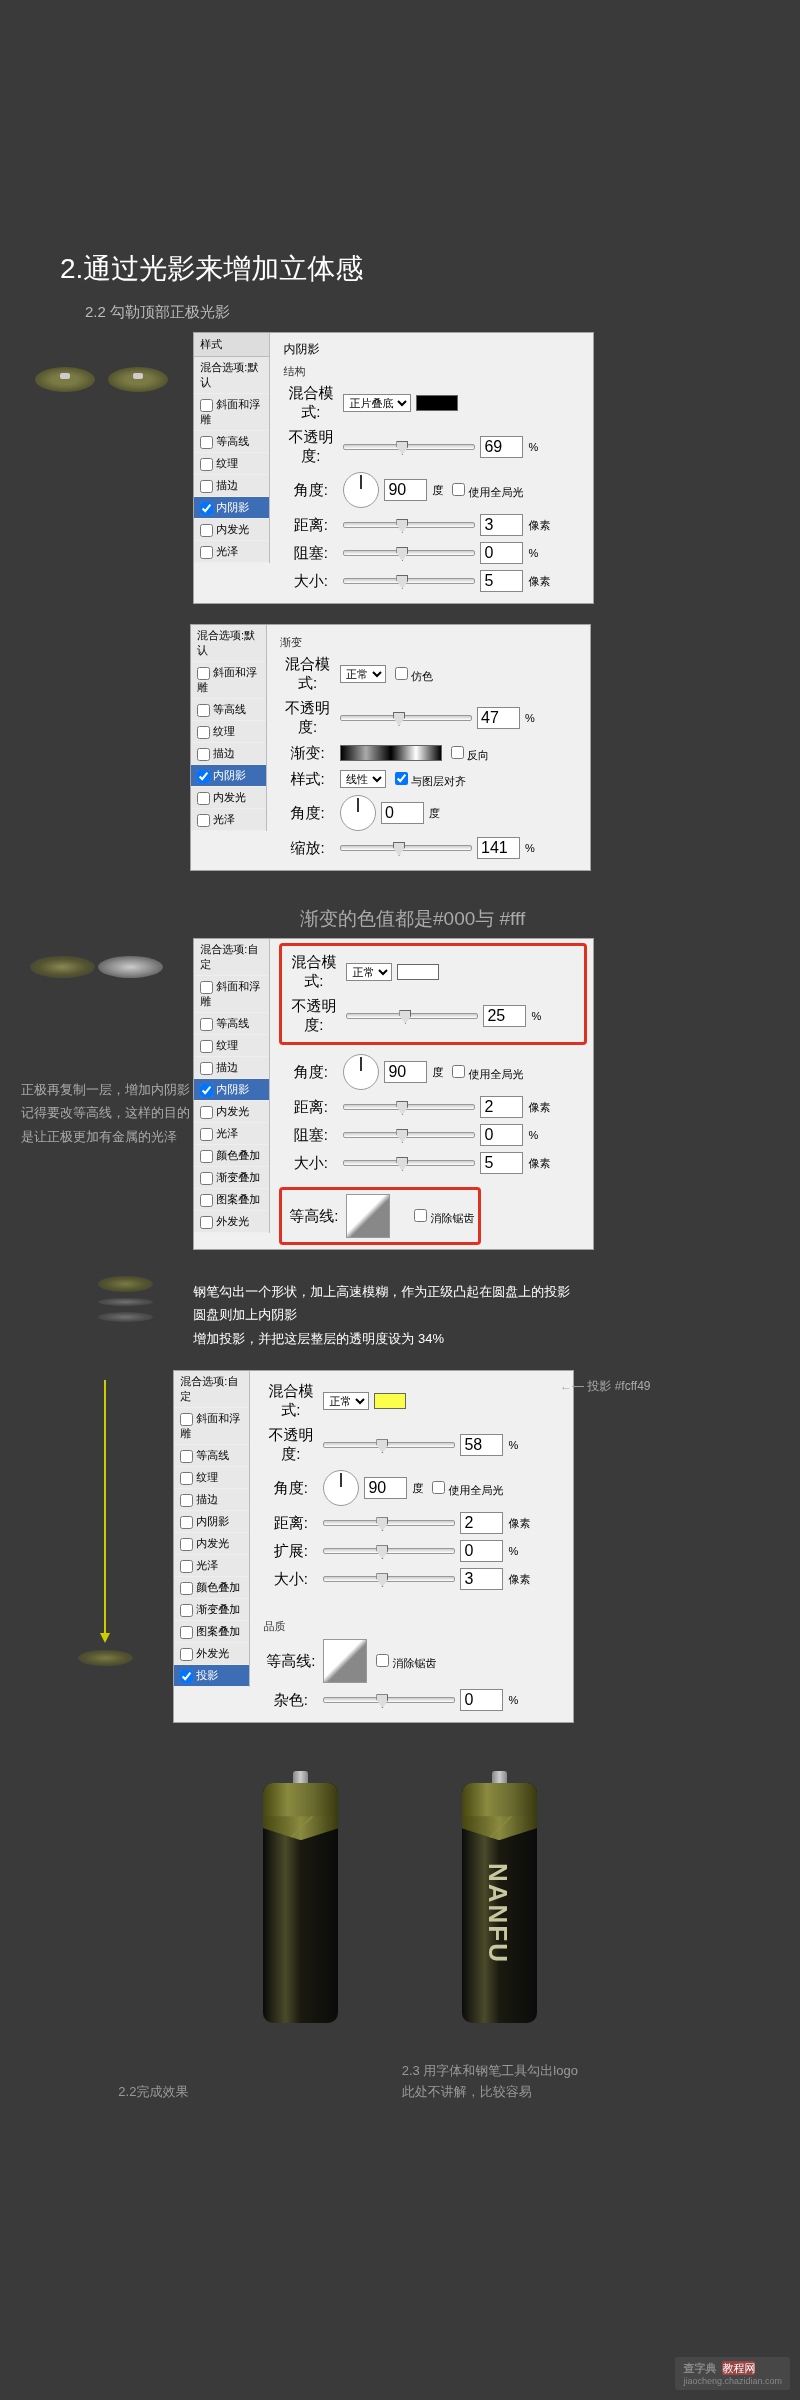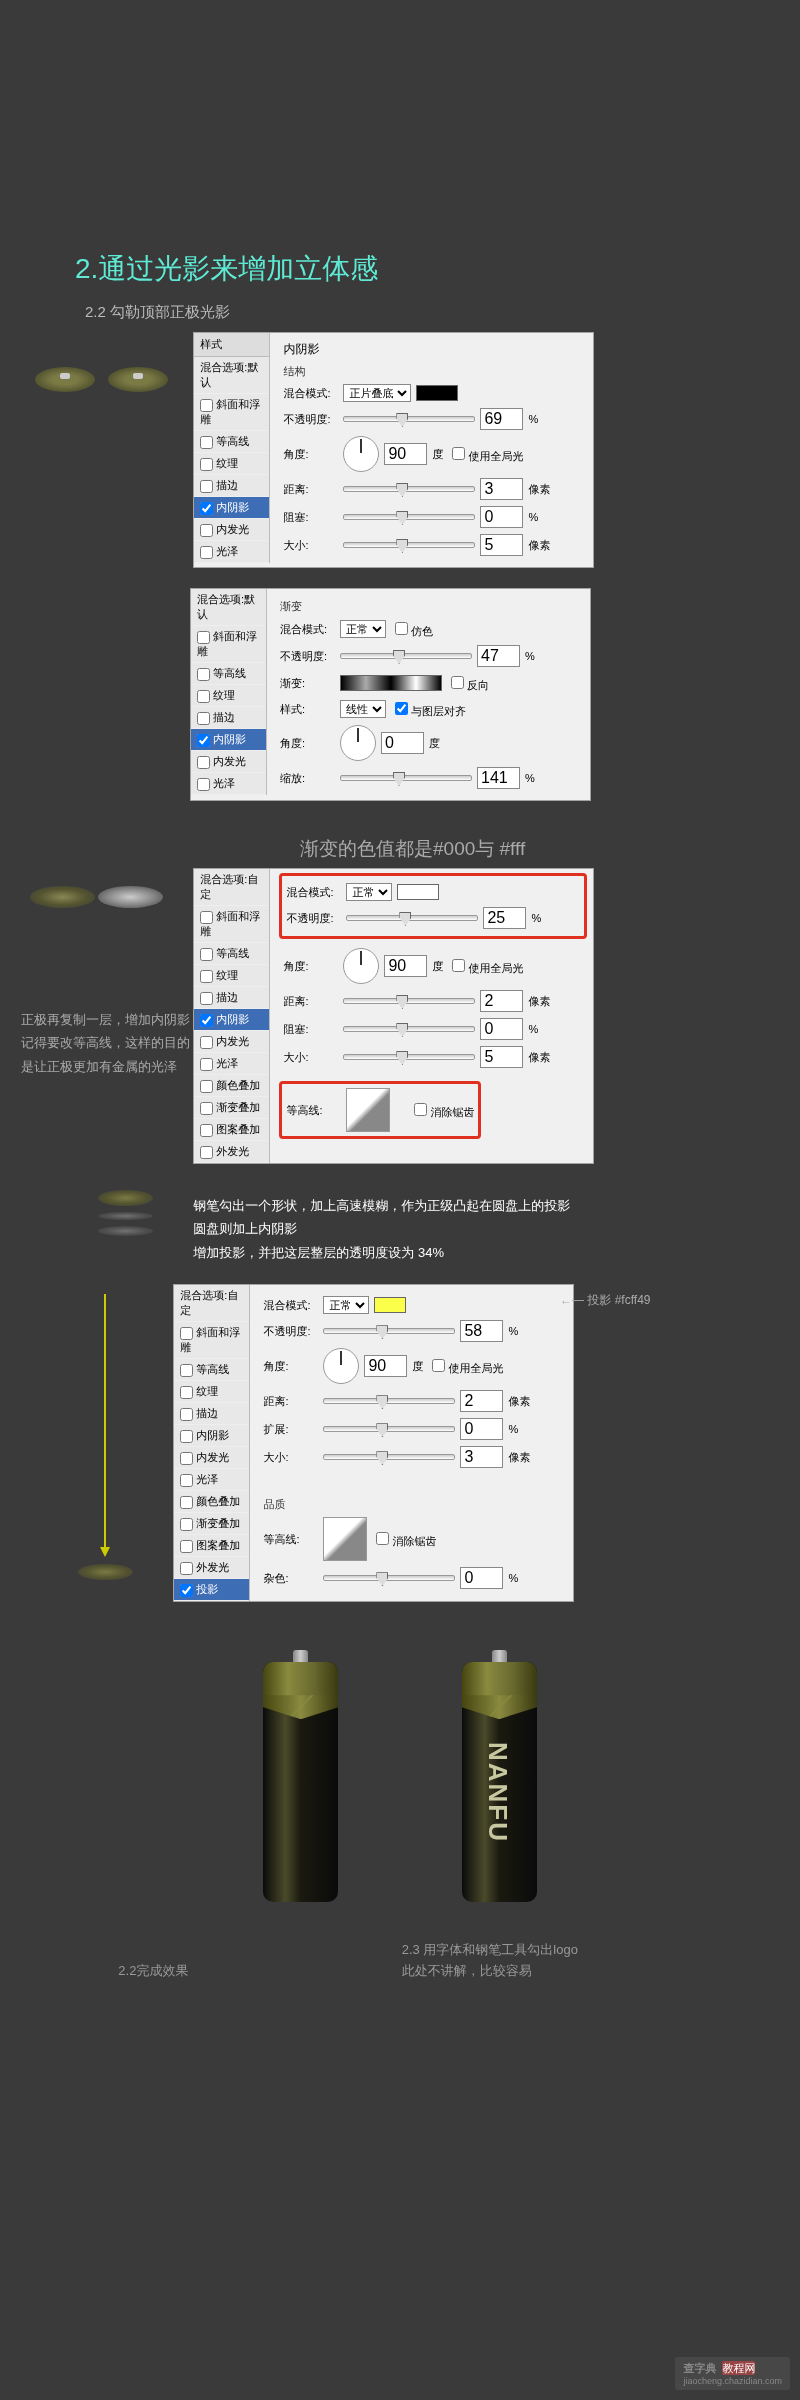--- a/index.html
+++ b/index.html
@@ -1,33 +1,33 @@
 <!DOCTYPE html>
 <html><head>
 <meta charset="utf-8">
 <style>
 body{margin:0;background:#3a3a3a;font-family:"Microsoft YaHei","SimSun",sans-serif;color:#ccc;font-size:12px}
 .page{width:800px;margin:0 auto;background:#3a3a3a;position:relative;min-height:2400px;padding-top:250px;box-sizing:border-box}
-.title{font-size:28px;color:#5eead4;font-weight:300;padding:0 0 15px 75px}
+.title{font-size:28px;color:#ffffff;font-weight:300;padding:0 0 15px 60px}
 .sub{font-size:15px;color:#bbb;padding:0 0 10px 85px}
 .block{position:relative;margin-bottom:20px;padding-left:30px}
 .thumbs{display:inline-block;vertical-align:top;width:160px;padding-top:30px}
 .thumb{display:inline-block;width:60px;height:25px;background:radial-gradient(ellipse at center,#7a7a45 30%,#555530 70%,transparent 100%);border-radius:50%;margin:5px;position:relative}
 .thumb::after{content:"";position:absolute;left:25px;top:6px;width:10px;height:6px;background:#ccc;border-radius:2px}
 .panel{display:inline-block;background:#f0f0f0;color:#000;font-size:11px;border:1px solid #a3a3a3;vertical-align:top}
 .p-left{width:75px;background:#e8e8e8;display:inline-block;vertical-align:top;border-right:1px solid #bbb}
 .p-left .hd{padding:4px 6px;font-size:11px;background:#ddd;border-bottom:1px solid #bbb}
 .p-left .it{padding:3px 6px;font-size:11px;border-bottom:1px solid #eee}
 .p-left .it input{margin:0 3px 0 0;vertical-align:middle}
 .p-left .sel{background:#3d6db5;color:#fff}
 .p-right{display:inline-block;vertical-align:top;padding:8px 10px;width:300px}
 .p-right .hd{font-size:12px;padding-bottom:4px}
 .p-right .sub{font-size:11px;color:#333;padding:2px 0}
 .row{padding:3px 0;display:flex;align-items:center;gap:5px}
-.row .lab{width:55px;text-align:left;font-size:11px}
+.row .lab{width:55px;text-align:center;font-size:15px}
 select{font-size:11px;padding:1px;background:#fff;border:1px solid #888}
 .swatch{width:40px;height:14px;border:1px solid #666;display:inline-block}
 .slider{flex:1;height:4px;background:linear-gradient(#ccc,#fff);border:1px solid #999;position:relative;border-radius:2px;max-width:130px}
 .slider::after{content:"";position:absolute;left:40%;top:-4px;width:10px;height:12px;background:#ddd;border:1px solid #666;clip-path:polygon(50% 100%,0 40%,0 0,100% 0,100% 40%)}
 .num{width:35px;padding:1px 3px;font-size:16px;border:1px solid #888;background:#fff;display:inline-block}
 .unit{font-size:11px}
 .dial{width:34px;height:34px;border:1px solid #999;border-radius:50%;background:#fff;display:inline-block;position:relative}
 .dial::after{content:"";position:absolute;left:16px;top:2px;width:2px;height:14px;background:#333}
 .chk{font-size:11px}
 .grad2{width:100px;height:14px;background:linear-gradient(90deg,#000,#aaa,#000,#fff,#000);border:1px solid #666}

